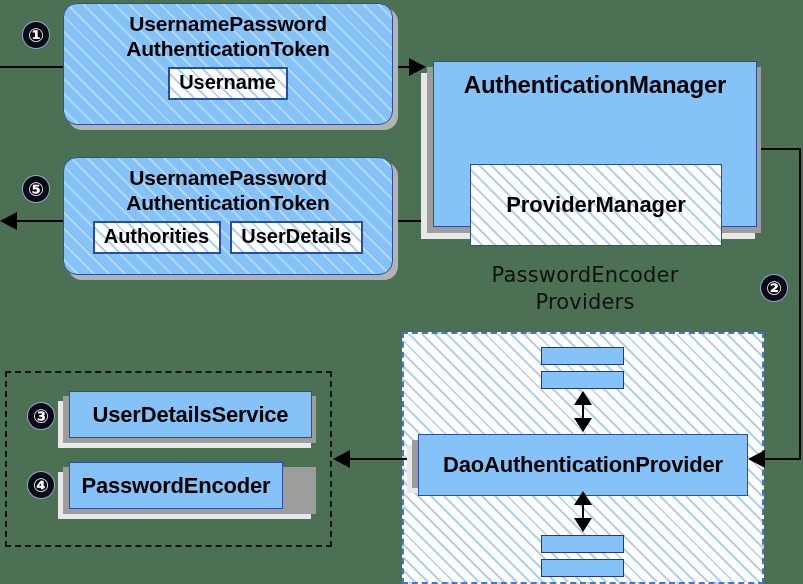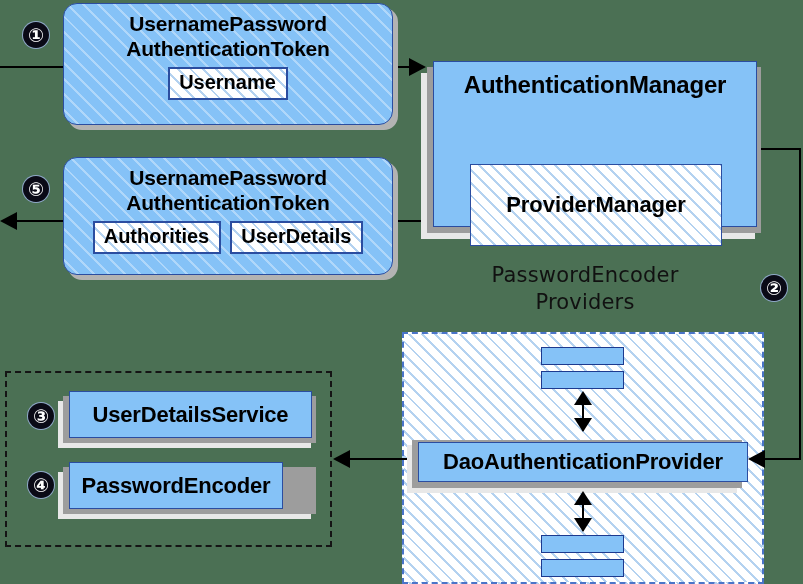--- a/index.html
+++ b/index.html
@@ -298,21 +298,21 @@
 
   <div class="mini-bar" style="left:541px; top:347px; width:83px; height:18px;"></div>
   <div class="mini-bar" style="left:541px; top:371px; width:83px; height:18px;"></div>
 
   <div class="line-v" style="left:582px; top:393px; height:38px;"></div>
   <div class="arrow arrow-up" style="left:574px; top:391px;"></div>
   <div class="arrow arrow-down" style="left:574px; top:418px;"></div>
 
   <div class="comp-shadow-far" style="left:407px; top:445px; width:330px; height:48px;"></div>
   <div class="comp-shadow-near" style="left:412px; top:440px; width:330px; height:48px;"></div>
-  <div class="comp-box" style="left:418px; top:434px; width:330px; height:40px;margin-top:8px;">DaoAuthenticationProvider</div>
+  <div class="comp-box" style="left:418px; top:434px; width:330px; height:62px;">DaoAuthenticationProvider</div>
 
   <div class="line-v" style="left:582px; top:493px; height:38px;"></div>
   <div class="arrow arrow-up" style="left:574px; top:491px;"></div>
   <div class="arrow arrow-down" style="left:574px; top:518px;"></div>
 
   <div class="mini-bar" style="left:541px; top:535px; width:83px; height:18px;"></div>
   <div class="mini-bar" style="left:541px; top:559px; width:83px; height:18px;"></div>
 
   <div class="line-h" style="left:348px; top:458px; width:62px;"></div>
   <div class="arrow arrow-left" style="left:333px; top:450px;"></div>

